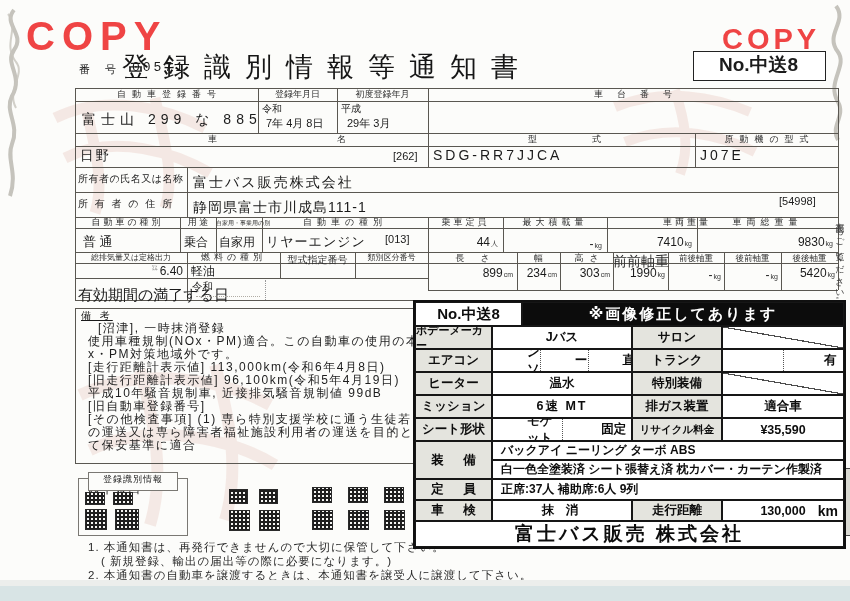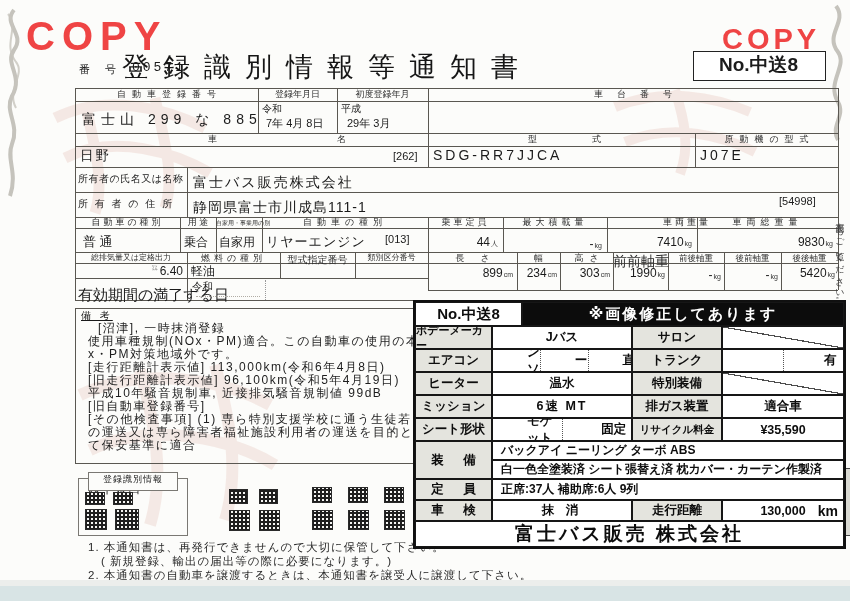--- a/index.html
+++ b/index.html
@@ -146,21 +146,21 @@
   <div class="t" style="left:184px;top:236px;font-size:12px;">乗合</div>
   <div class="t" style="left:219px;top:236px;font-size:12px;">自家用</div>
   <div class="t" style="left:266px;top:235px;font-size:13px;letter-spacing:1px;">リヤーエンジン</div>
   <div class="t" style="left:385px;top:233px;font-size:11px;">[013]</div>
   <div class="t rt" style="left:428px;top:236px;width:70px;font-size:12px;"><span>44</span><span class="unit">人</span></div>
   <div class="t rt" style="left:503px;top:238px;width:99px;font-size:12px;"><span>-</span><span class="unit">kg</span></div>
   <div class="t rt" style="left:607px;top:236px;width:85px;font-size:12px;"><span>7410</span><span class="unit">kg</span></div>
   <div class="t rt" style="left:697px;top:236px;width:136px;font-size:12px;"><span>9830</span><span class="unit">kg</span></div>
 
   <div class="t ctr" style="left:75px;top:254px;width:112px;font-size:8px;color:#2d2d2d;">総排気量又は定格出力</div>
-  <div class="t hd ctr" style="left:187px;top:254px;width:93px;letter-spacing:4px;">燃料の種別</div>
+  <div class="t hd ctr" style="left:187px;top:254px;width:93px;letter-spacing:4px;font-family:Liberation Mono, monospace;">燃料の種別</div>
   <div class="t ctr" style="left:280px;top:254px;width:75px;font-size:10px;color:#2d2d2d;">型式指定番号</div>
   <div class="t ctr" style="left:355px;top:254px;width:73px;font-size:8px;color:#2d2d2d;">類別区分番号</div>
   <div class="t hd ctr" style="left:428px;top:254px;width:89px;letter-spacing:16px;text-indent:16px;">長さ</div>
   <div class="t hd ctr" style="left:517px;top:254px;width:43px;">幅</div>
   <div class="t hd ctr" style="left:560px;top:254px;width:53px;letter-spacing:6px;text-indent:6px;">高さ</div>
   <div class="t ctr" style="left:613px;top:254px;width:55px;font-size:14px;color:#2d2d2d;">前前軸重</div>
   <div class="t ctr" style="left:668px;top:254px;width:56px;font-size:8.5px;color:#2d2d2d;">前後軸重</div>
   <div class="t ctr" style="left:724px;top:254px;width:57px;font-size:8.5px;color:#2d2d2d;">後前軸重</div>
   <div class="t ctr" style="left:781px;top:254px;width:57px;font-size:8.5px;color:#2d2d2d;">後後軸重</div>
 

